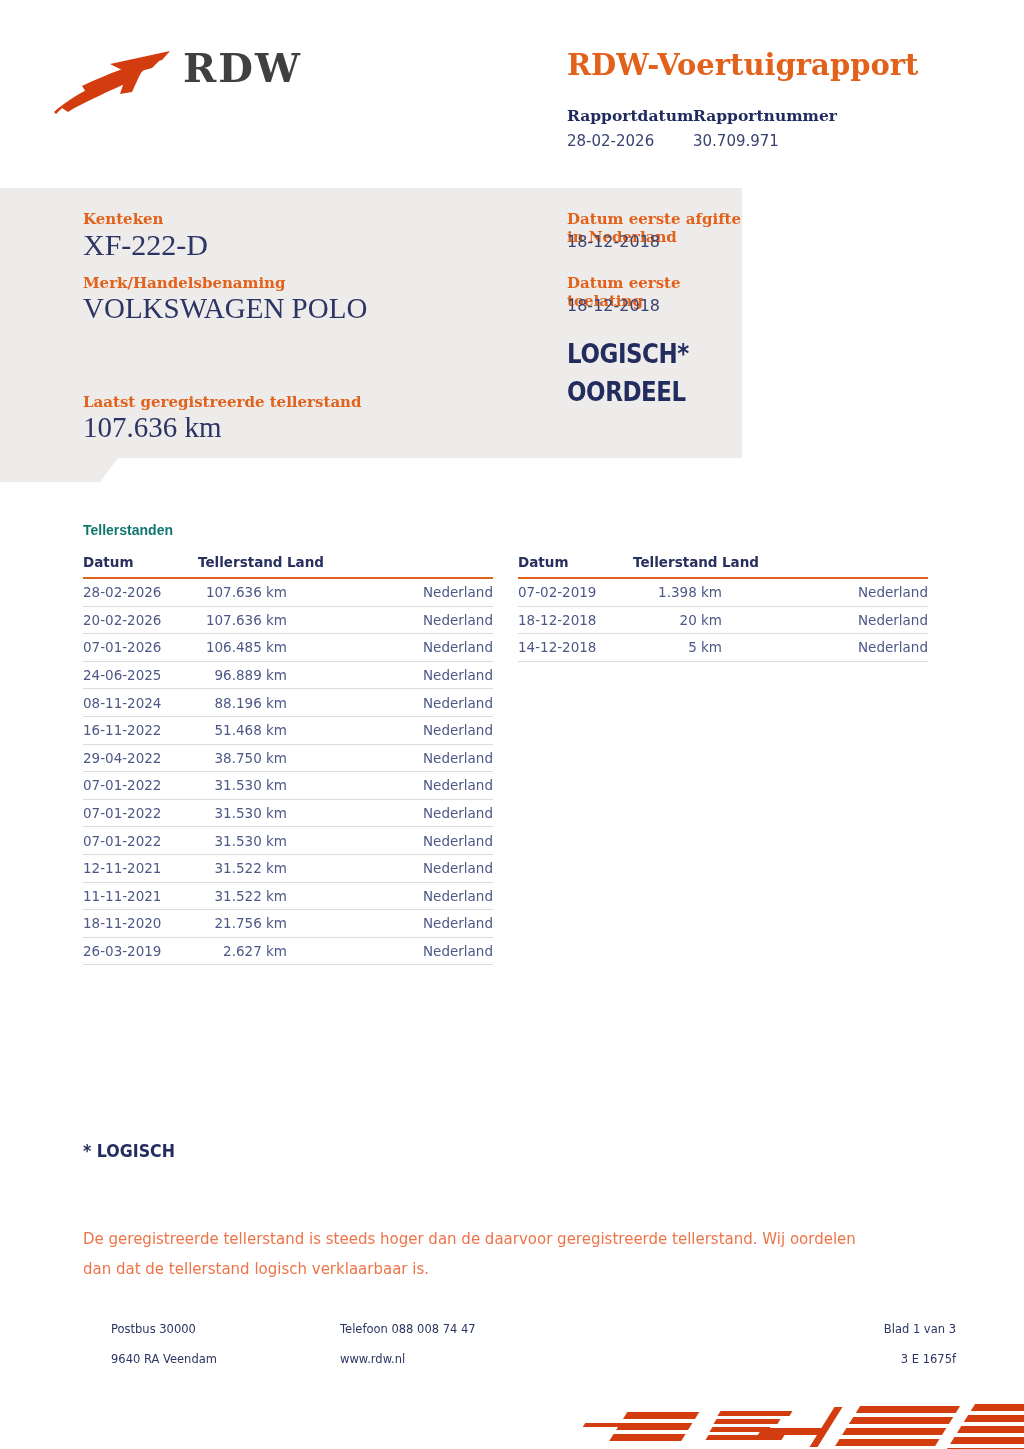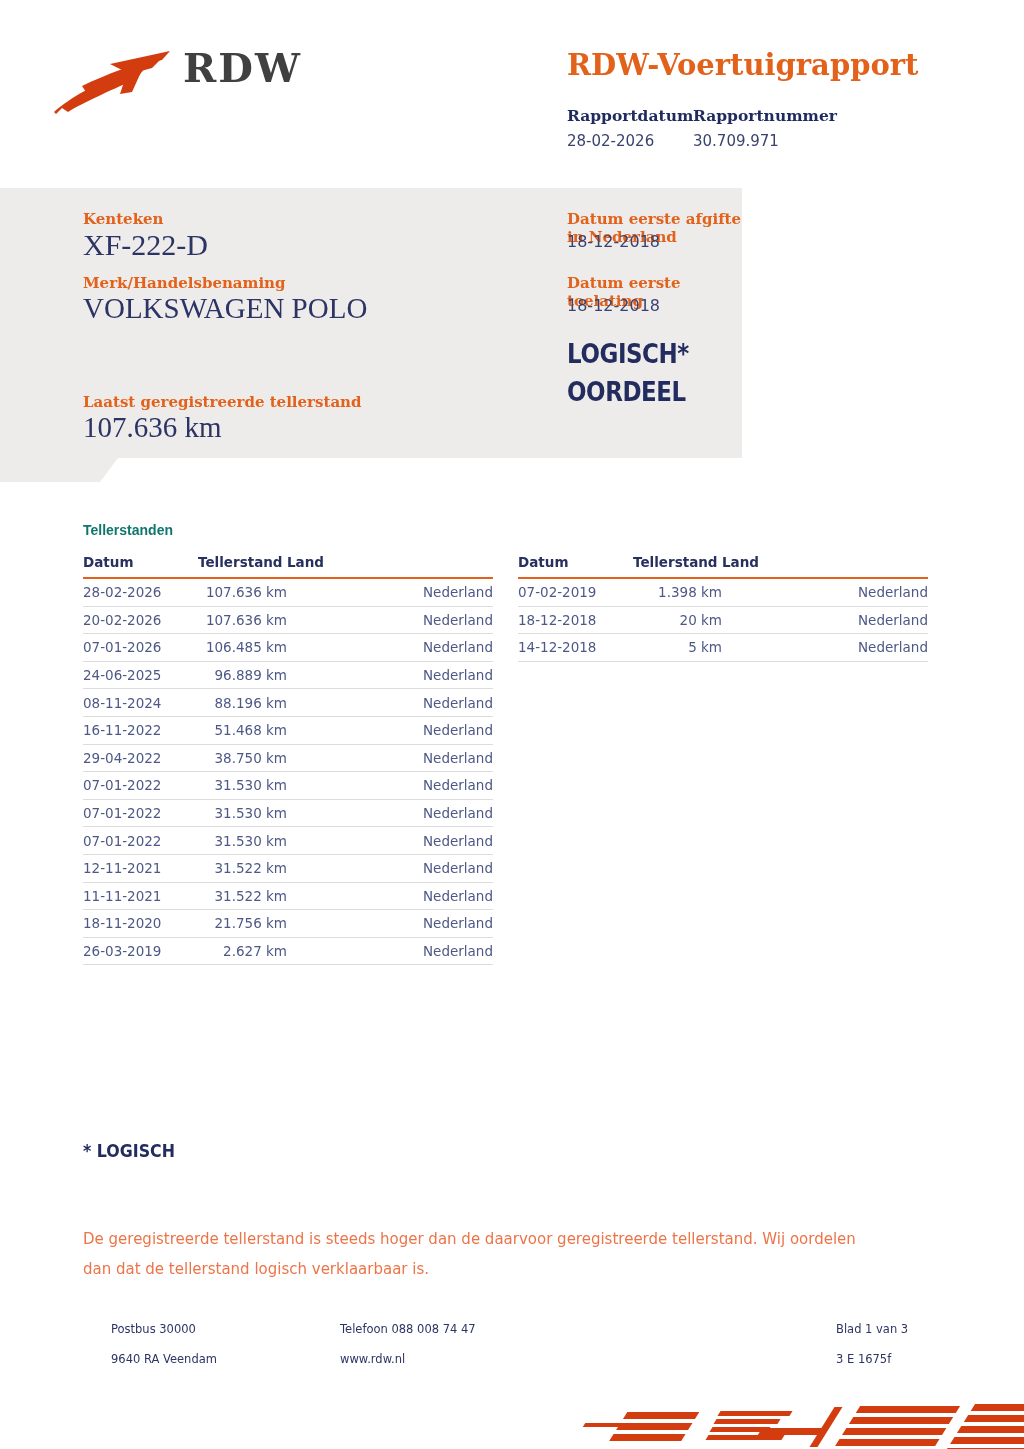--- a/index.html
+++ b/index.html
@@ -53,21 +53,21 @@
   .trow .c1, .trow .c2 { text-align:right; }
 
   
   .footnote-heading { left:83px; top:1140px; font-weight:bold; font-size:18px; color:#232c5e;
                       transform:scaleX(0.88); transform-origin:left center; }
   .footnote-text { left:83px; top:1224px; width:800px; font-size:15px; line-height:30px;
                    color:#ed7448; }
 
   
   .ftr { font-size:11.5px; color:#2c3563;margin-left:28px; }
-  .ftr-r { width:120px; left:808px; }
+  .ftr-r { text-align:right; width:120px; left:808px; }
 
   
   .decor { right:0; bottom:0; width:445px; height:50px; overflow:hidden; }
   .decor div { position:absolute; background:#d23c0e; transform:skewX(-32deg); }
   .striped { background:repeating-linear-gradient(to bottom,#d23c0e 0 7px,#ffffff 7px 11px) !important; }
   .d1 { left:5px;  top:24px; width:55px; height:4px; }
   .d2 { left:38px; top:13px; width:72px; height:33px; }
   .d2s{ left:181px;top:29px; width:60px; height:7px; }
   .s1 { left:140px; top:12px; width:72px; height:5px; }
   .s2 { left:136px; top:20px; width:64px; height:5px; }

